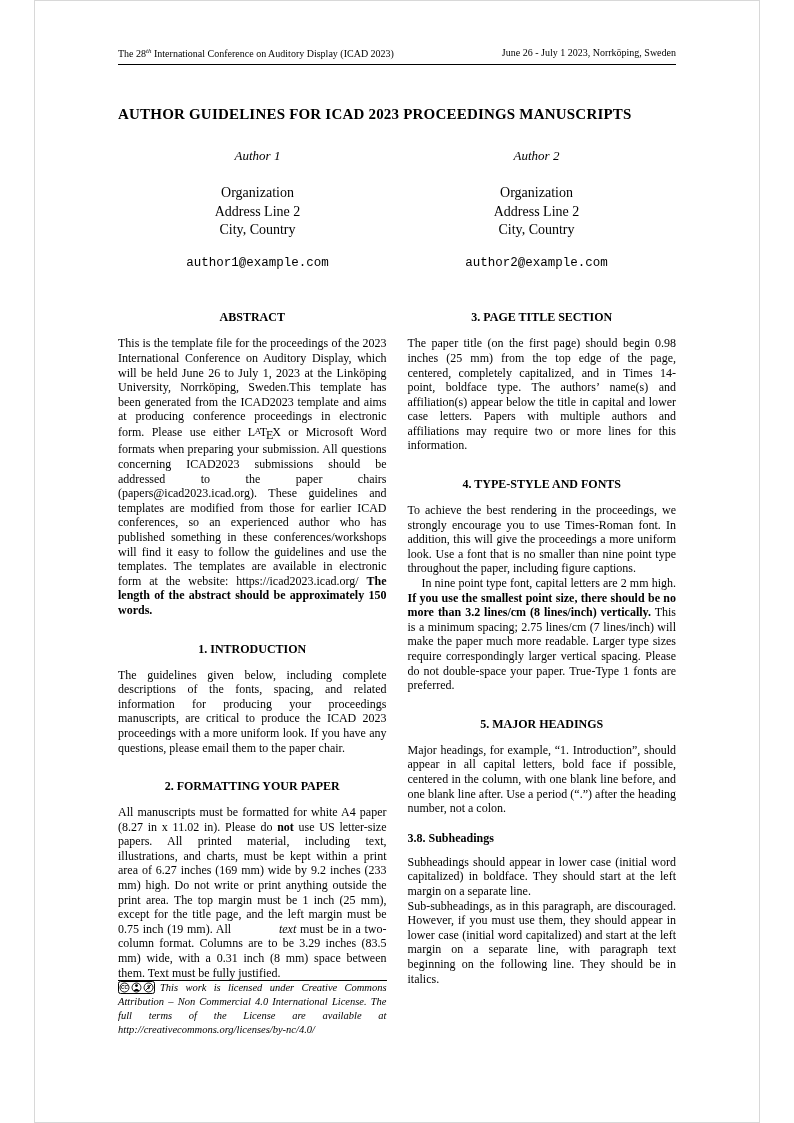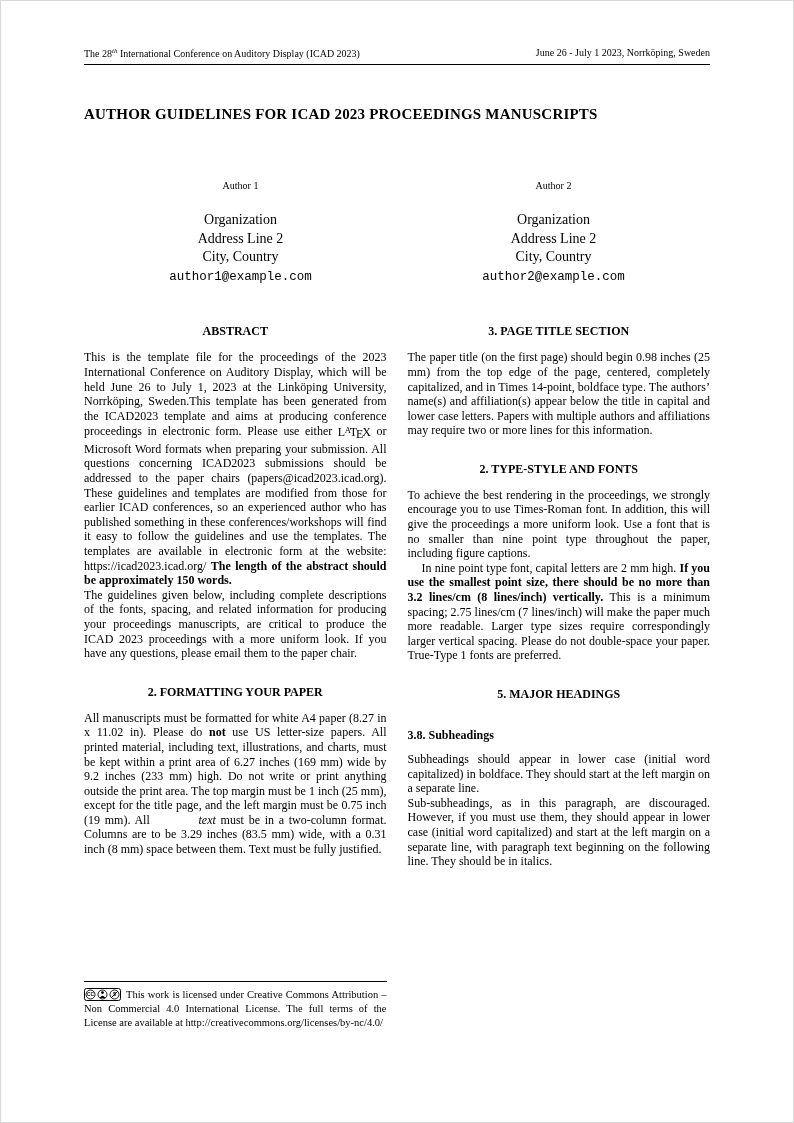--- a/index.html
+++ b/index.html
@@ -1,52 +1,52 @@
 <!DOCTYPE html>
 <html><head>
 <meta charset="utf-8">
 <style>
   html, body { margin: 0; padding: 0; background: #ffffff; }
   .page {
-    width: 794px; height: 1123px; box-sizing: border-box;
+    width: 726px; height: 1123px; box-sizing: border-box;
     margin: 0 auto; background: #ffffff; color: #000;
     font-family: "Liberation Serif", serif;
     padding: 46px 83px 28px 83px;
     border: 1px solid #d8d8d8;
     overflow: hidden;
   }
   
   .running-header { display: flex; justify-content: space-between; font-size: 10px; }
   .running-header sup { font-size: 7px; font-style: italic; }
   .header-rule { border-top: 1px solid #000; margin-top: 5px; }
   
   .paper-title { font-size: 15px; font-weight: bold; text-align: left; margin: 41px 0 0 0; letter-spacing: 0.2px; }
   .authors { display: flex; margin-top: 25px; }
   .author { flex: 1; text-align: center; }
-  .author-name { font-size: 10px; margin-top: 32px; }
+  .author-name { font-style: italic; font-size: 13px; }
   .author-aff { margin-top: 20px; }
   .author-aff .aff-line { font-size: 14px; line-height: 18.5px; }
-  .author-email { font-family: "Liberation Mono", monospace; font-size: 12.5px; line-height: 18.5px; margin-top: 1px; }
+  .author-email { font-family: "Liberation Mono", monospace; font-size: 12.5px; line-height: 18.5px; margin-top: 14px; }
   
   .columns { display: flex; gap: 21px; margin-top: 38px; height: 706px; }
   .col { flex: 1; min-width: 0; display: flex; flex-direction: column; }
   h2.sec { font-size: 12px; font-weight: bold; text-align: center; margin: 24px 0 11px 0; }
   h2.sec.first { margin-top: 0; }
   h3.subsec { font-size: 12px; font-weight: bold; text-align: left; margin: 15px 0 9px 0; }
   h4.subsubsec { font-size: 12px; font-weight: normal; font-style: italic; margin: 17px 0 9px 36px; }
   p.body { font-size: 12px; line-height: 14.6px; text-align: justify; margin: 0; }
   p.body.indent { text-indent: 14px; }
   p.body b { font-weight: bold; }
   p.body i { font-style: italic; margin-left: 44px; }
   
   .latex span { display: inline-block; }
   .latex .lsup { font-size: 0.72em; vertical-align: 0.28em; margin: 0 -0.12em 0 -0.06em; }
   .latex .lsub { vertical-align: -0.21em; margin: 0 -0.1em 0 -0.09em; }
   
-  .license { margin-top: auto; border-top: 1px solid #000; padding-top: 6px; font-size: 10.5px; line-height: 14px; text-align: justify; }
+  .license { margin-top: auto; border-top: 1px solid #000; font-size: 10.5px; line-height: 14px; text-align: justify; font-style: italic; }
   .cc-badge { vertical-align: -3px; margin-right: 5px; }
   .cc-badge text { font-family: "Liberation Sans", sans-serif; }
 </style>
 </head>
 <body>
 
 <div class="page">
 
   <div class="running-header">
     <div class="rh-left"><span>The 28</span><sup>th</sup><span> International Conference on Auditory Display (ICAD 2023)</span></div>
@@ -76,20 +76,21 @@
       </div>
     </div>
   </div>
 
   <div class="columns">
 
     <div class="col">
       <h2 class="sec first">ABSTRACT</h2>
       <p class="body"><span>This is the template file for the proceedings of the 2023 International Conference on Auditory Display, which will be held June 26 to July 1, 2023 at the Linköping University, Norrköping, Sweden.This template has been generated from the ICAD2023 template and aims at producing conference proceedings in electronic form. Please use either </span><span class="latex"><span>L</span><span class="lsup">A</span><span>T</span><span class="lsub">E</span><span>X</span></span><span> or Microsoft Word formats when preparing your submission. All questions concerning ICAD2023 submissions should be addressed to the paper chairs (papers@icad2023.icad.org). These guidelines and templates are modified from those for earlier ICAD conferences, so an experienced author who has published something in these conferences/workshops will find it easy to follow the guidelines and use the templates. The templates are available in electronic form at the website: https://icad2023.icad.org/ </span><b>The length of the abstract should be approximately 150 words.</b></p>
 
+      <h2 class="sec">1. INTRODUCTION</h2>
       <p class="body">The guidelines given below, including complete descriptions of the fonts, spacing, and related information for producing your proceedings manuscripts, are critical to produce the ICAD 2023 proceedings with a more uniform look. If you have any questions, please email them to the paper chair.</p>
 
       <h2 class="sec">2. FORMATTING YOUR PAPER</h2>
       <p class="body"><span>All manuscripts must be formatted for white A4 paper (8.27 in x 11.02 in). Please do </span><b>not</b><span> use US letter-size papers. All printed material, including text, illustrations, and charts, must be kept within a print area of 6.27 inches (169 mm) wide by 9.2 inches (233 mm) high. Do not write or print anything outside the print area. The top margin must be 1 inch (25 mm), except for the title page, and the left margin must be 0.75 inch (19 mm). All </span><i>text</i><span> must be in a two-column format. Columns are to be 3.29 inches (83.5 mm) wide, with a 0.31 inch (8 mm) space between them. Text must be fully justified.</span></p>
 
       <div class="license">
         <svg class="cc-badge" width="37" height="13" viewBox="0 0 74 26" xmlns="http://www.w3.org/2000/svg">
           <rect x="1" y="1" width="72" height="24" rx="4" fill="#ffffff" stroke="#000000" stroke-width="2"></rect>
           <circle cx="13" cy="13" r="9" fill="none" stroke="#000000" stroke-width="1.8"></circle>
           <text x="13" y="16.5" text-anchor="middle" font-size="9.5" font-weight="bold">CC</text>
@@ -100,25 +101,26 @@
           <text x="61" y="16.8" text-anchor="middle" font-size="10.5" font-weight="bold">$</text>
           <line x1="54.6" y1="19.4" x2="67.4" y2="6.6" stroke="#000000" stroke-width="1.8"></line>
         </svg><span>This work is licensed under Creative Commons Attribution – Non Commercial 4.0 International License. The full terms of the License are available at http://creativecommons.org/licenses/by-nc/4.0/</span>
       </div>
     </div>
 
     <div class="col">
       <h2 class="sec first">3. PAGE TITLE SECTION</h2>
       <p class="body">The paper title (on the first page) should begin 0.98 inches (25 mm) from the top edge of the page, centered, completely capitalized, and in Times 14-point, boldface type. The authors’ name(s) and affiliation(s) appear below the title in capital and lower case letters. Papers with multiple authors and affiliations may require two or more lines for this information.</p>
 
-      <h2 class="sec">2. TYPE-STYLE AND FONTS</h2>
+      <h2 class="sec">4. TYPE-STYLE AND FONTS</h2>
       <p class="body">To achieve the best rendering in the proceedings, we strongly encourage you to use Times-Roman font. In addition, this will give the proceedings a more uniform look. Use a font that is no smaller than nine point type throughout the paper, including figure captions.</p>
       <p class="body indent"><span>In nine point type font, capital letters are 2 mm high. </span><b>If you use the smallest point size, there should be no more than 3.2 lines/cm (8 lines/inch) vertically.</b><span> This is a minimum spacing; 2.75 lines/cm (7 lines/inch) will make the paper much more readable. Larger type sizes require correspondingly larger vertical spacing. Please do not double-space your paper. True-Type 1 fonts are preferred.</span></p>
 
       <h2 class="sec">5. MAJOR HEADINGS</h2>
+      <p class="body">Major headings, for example, “1. Introduction”, should appear in all capital letters, bold face if possible, centered in the column, with one blank line before, and one blank line after. Use a period (“.”) after the heading number, not a colon.</p>
 
       <h3 class="subsec">3.8. Subheadings</h3>
       <p class="body">Subheadings should appear in lower case (initial word capitalized) in boldface. They should start at the left margin on a separate line.</p>
 
       <p class="body">Sub-subheadings, as in this paragraph, are discouraged. However, if you must use them, they should appear in lower case (initial word capitalized) and start at the left margin on a separate line, with paragraph text beginning on the following line. They should be in italics.</p>
     </div>
 
   </div>
 </div>
 

